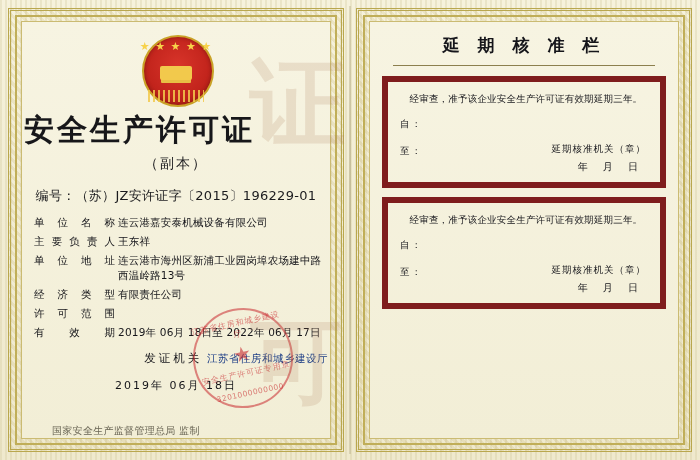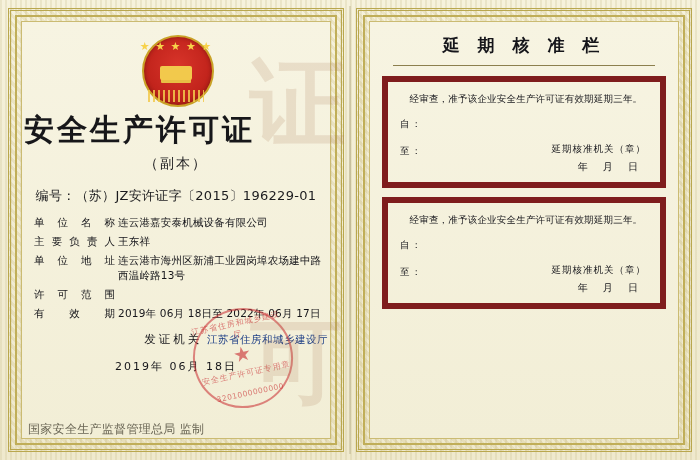--- a/index.html
+++ b/index.html
@@ -185,22 +185,22 @@
     font-size:96px;
     font-weight:bold;
     pointer-events:none;
     user-select:none;
   }
   .wm1{left:250px;top:40px;}
   .wm2{left:250px;top:300px;font-size:92px;}
   .wm3{left:380px;top:60px;font-size:92px;}
   .footer-note{
     position:absolute;
-    left:4px;bottom:-2px;
-    font-size:12px;
+    left:28px;bottom:-2px;
+    font-size:10px;
     color:#6a6655;
     letter-spacing:.3px;
   }
   
   .r-title{
     text-align:center;
     font-size:17px;
     font-weight:bold;
     color:#15151a;
     letter-spacing:6px;
@@ -273,20 +273,24 @@
           <span class="lbl">单位名称</span>
           <span class="val">连云港嘉安泰机械设备有限公司</span>
         </div>
         <div class="field">
           <span class="lbl">主要负责人</span>
           <span class="val">王东祥</span>
         </div>
         <div class="field">
           <span class="lbl">单位地址</span>
           <span class="val">连云港市海州区新浦工业园岗埠农场建中路西温岭路13号</span>
+        </div>
+        <div class="field">
+          <span class="lbl">经济类型</span>
+          <span class="val">有限责任公司</span>
         </div>
         <div class="field">
           <span class="lbl">许可范围</span>
         </div>
         <div class="field">
           <span class="lbl">有效期</span>
           <span class="val">2019年 06月 18日至 2022年 06月 17日</span>
         </div>
       </div>
 

